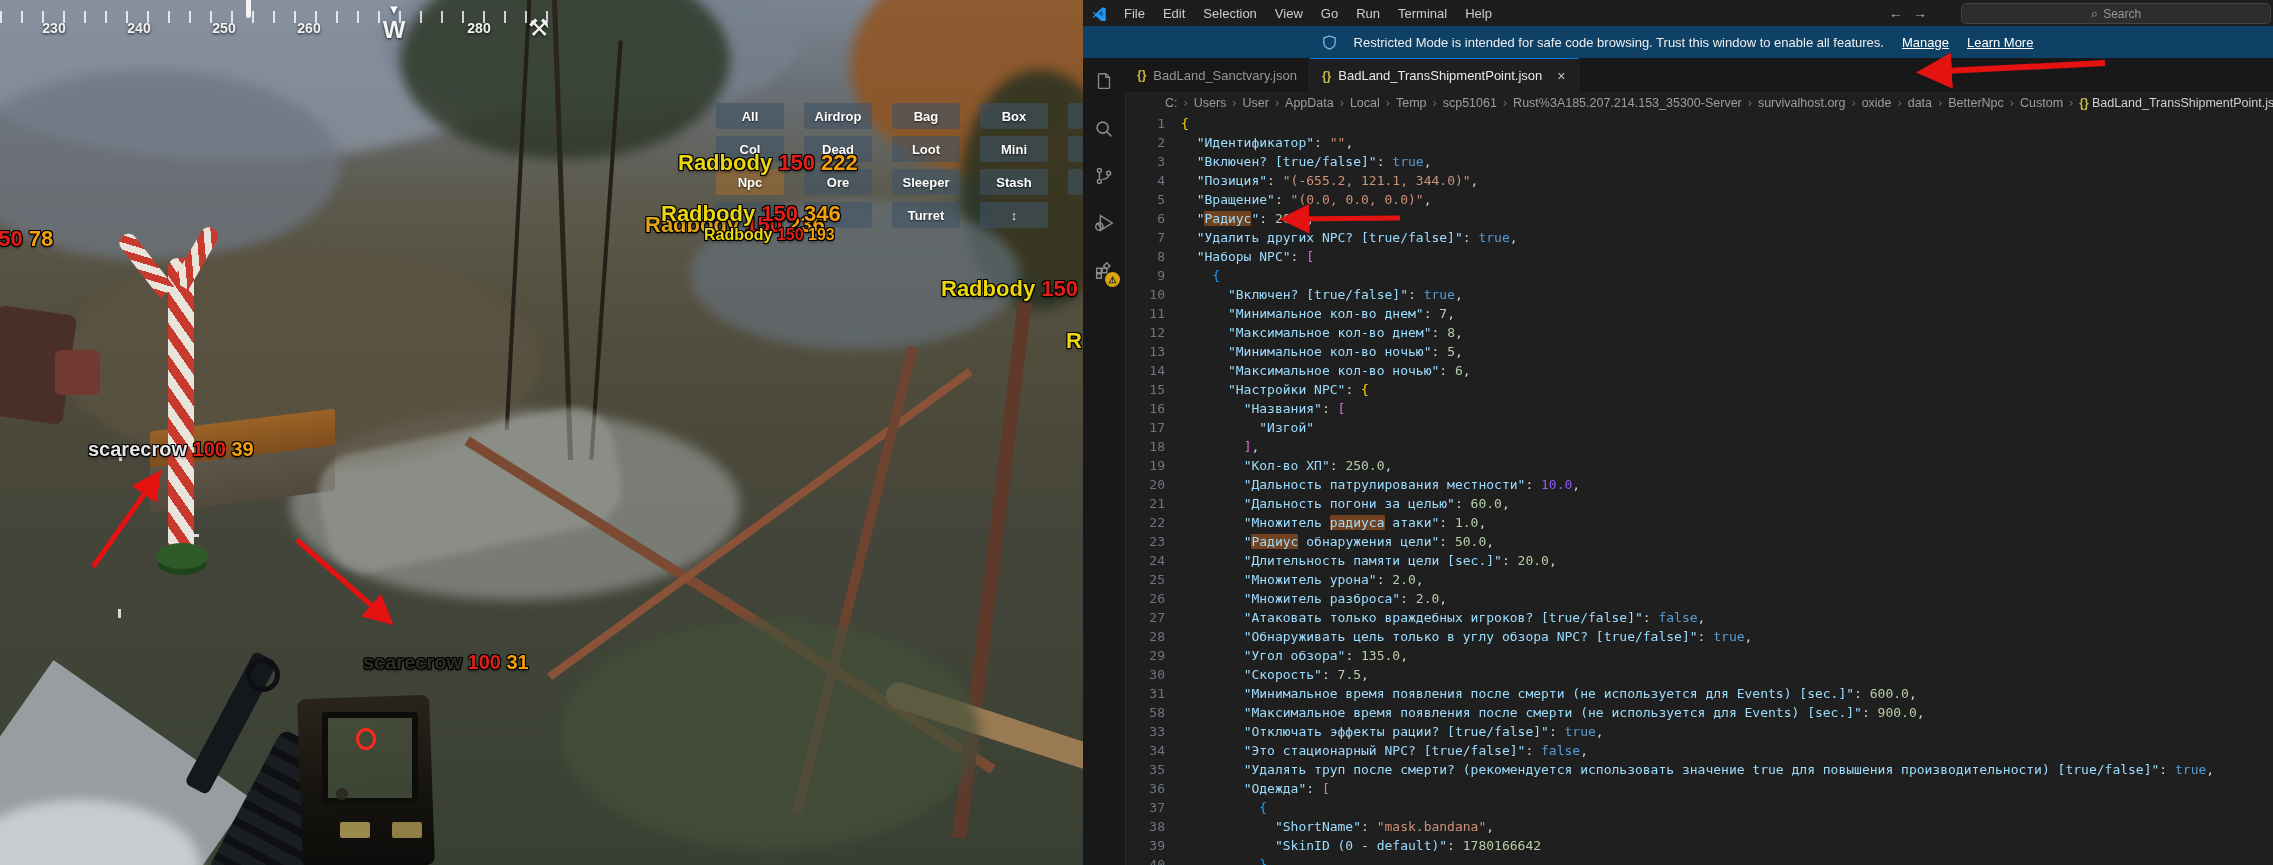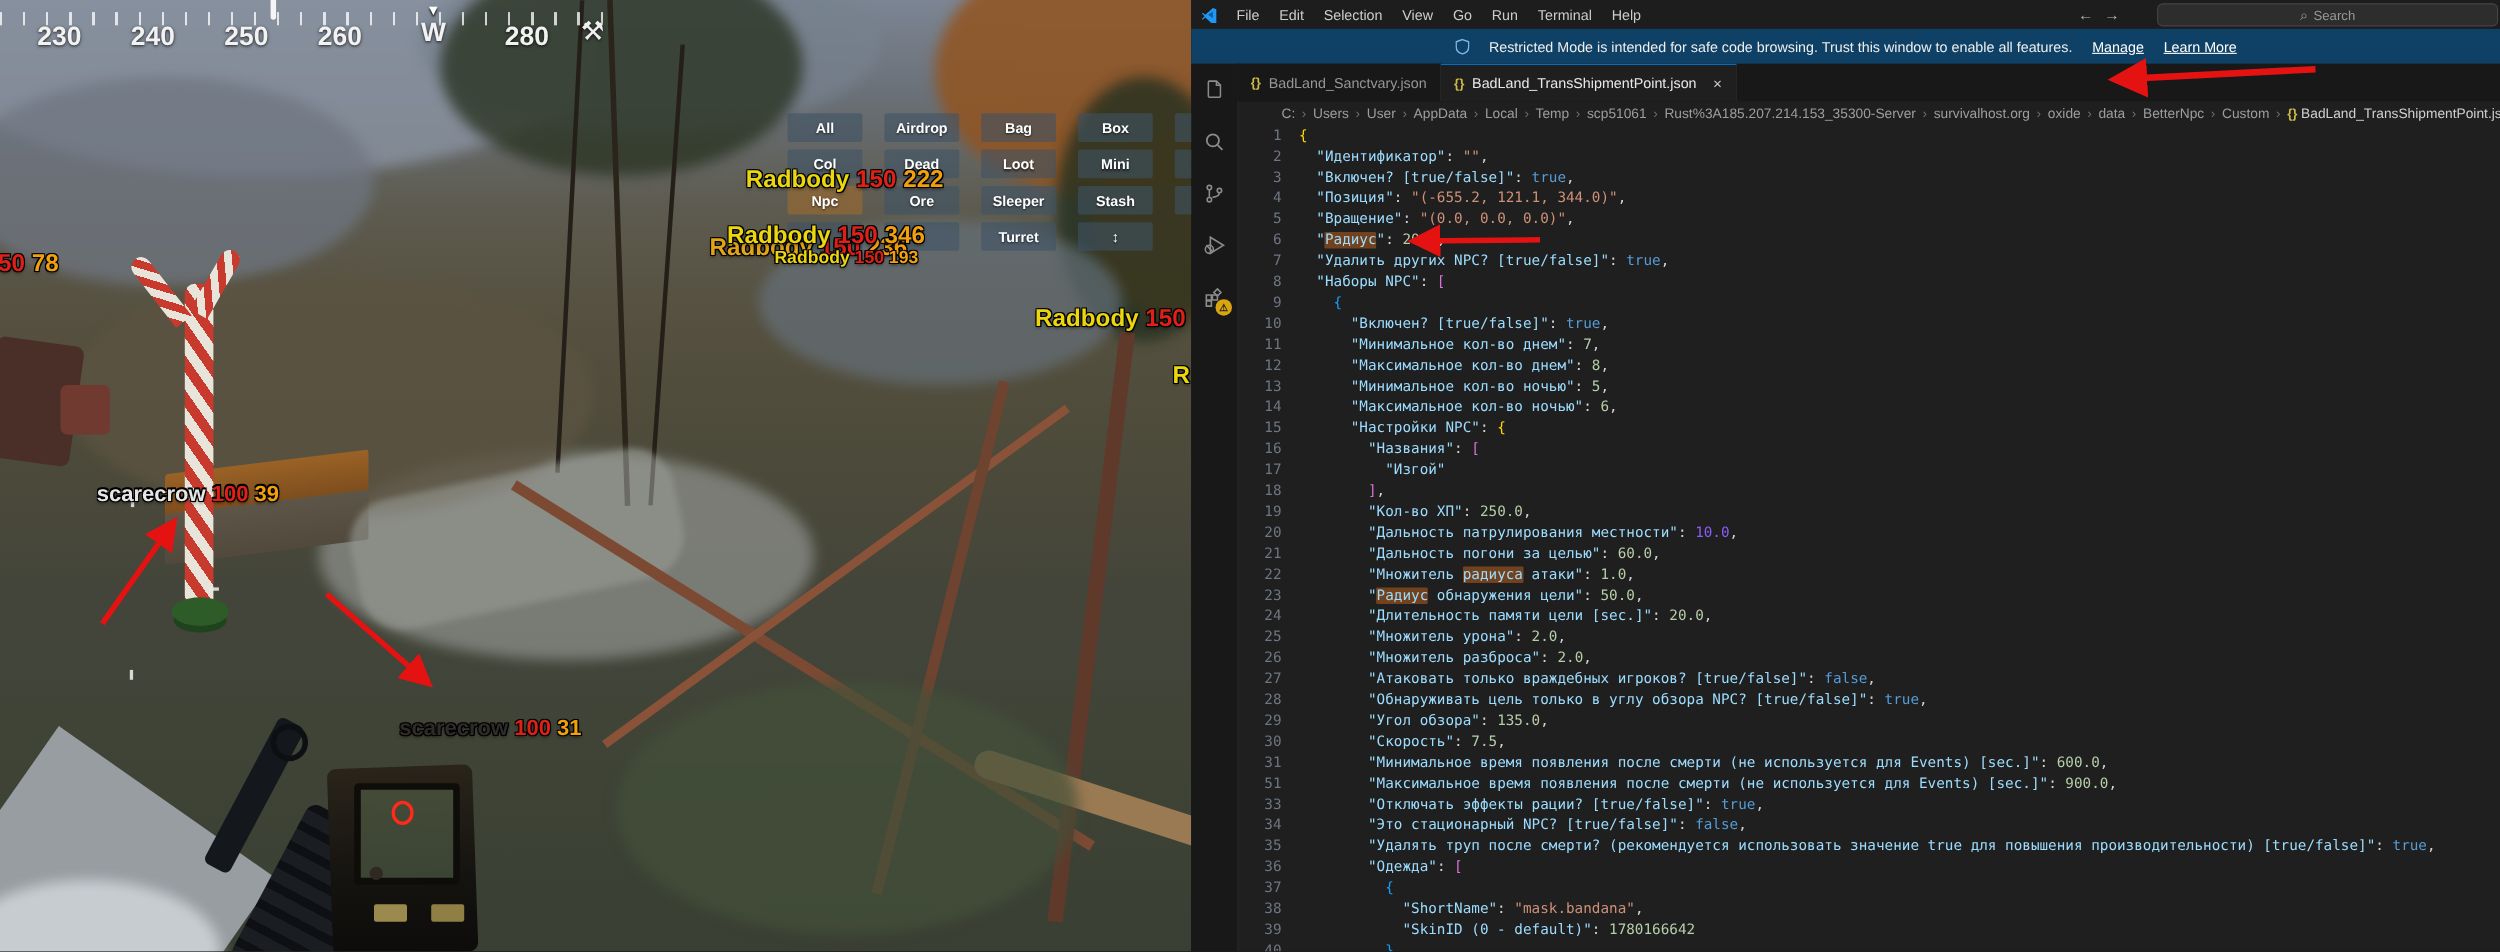--- a/index.html
+++ b/index.html
@@ -6,21 +6,21 @@
   body{width:2273px;height:865px;position:relative;overflow:hidden;
        font-family:"Liberation Sans",sans-serif;-webkit-font-smoothing:antialiased;}
 
   
   #game{position:absolute;left:0;top:0;width:1083px;height:865px;overflow:hidden;
         background:linear-gradient(180deg,#7c8593 0%,#6a7077 10%,#5d5b4f 22%,#55503f 34%,#4c4a3a 48%,#44453a 62%,#3f4437 78%,#3a3f33 100%);}
   .scene{position:absolute;pointer-events:none;}
   .blob{border-radius:50%;filter:blur(6px);}
 
   .hud-compass-label{position:absolute;transform:translateX(-50%);color:#f2f2f2;
-     font-weight:bold;font-size:24px;text-shadow:0 1px 3px rgba(0,0,0,.8);}
+     font-weight:bold;font-size:14px;text-shadow:0 1px 3px rgba(0,0,0,.8);}
   .hud-compass-label.major{font-size:24px;}
   .compass-ticks{position:absolute;left:0;top:11px;width:560px;height:12px;opacity:.85;
      background:repeating-linear-gradient(90deg,rgba(255,255,255,.9) 0 2px,transparent 2px 21px);}
 
   .filters{position:absolute;left:716px;top:103px;display:grid;
      grid-template-columns:repeat(5,68px);grid-auto-rows:26px;gap:7px 20px;z-index:9;}
   .fbtn{background:rgba(62,82,102,.58);border-radius:2px;color:#fff;font-weight:bold;
      font-size:13px;display:flex;align-items:center;justify-content:center;
      text-shadow:0 1px 2px rgba(0,0,0,.7);cursor:pointer;}
   .fbtn.active{background:rgba(150,104,50,.68);}
@@ -337,21 +337,21 @@
         <div>22</div>
         <div>23</div>
         <div>24</div>
         <div>25</div>
         <div>26</div>
         <div>27</div>
         <div>28</div>
         <div>29</div>
         <div>30</div>
         <div>31</div>
-        <div>51</div>
+        <div>58</div>
         <div>33</div>
         <div>34</div>
         <div>35</div>
         <div>36</div>
         <div>37</div>
         <div>38</div>
         <div>39</div>
         <div>40</div>
       </div>
     <div id="codecol">

